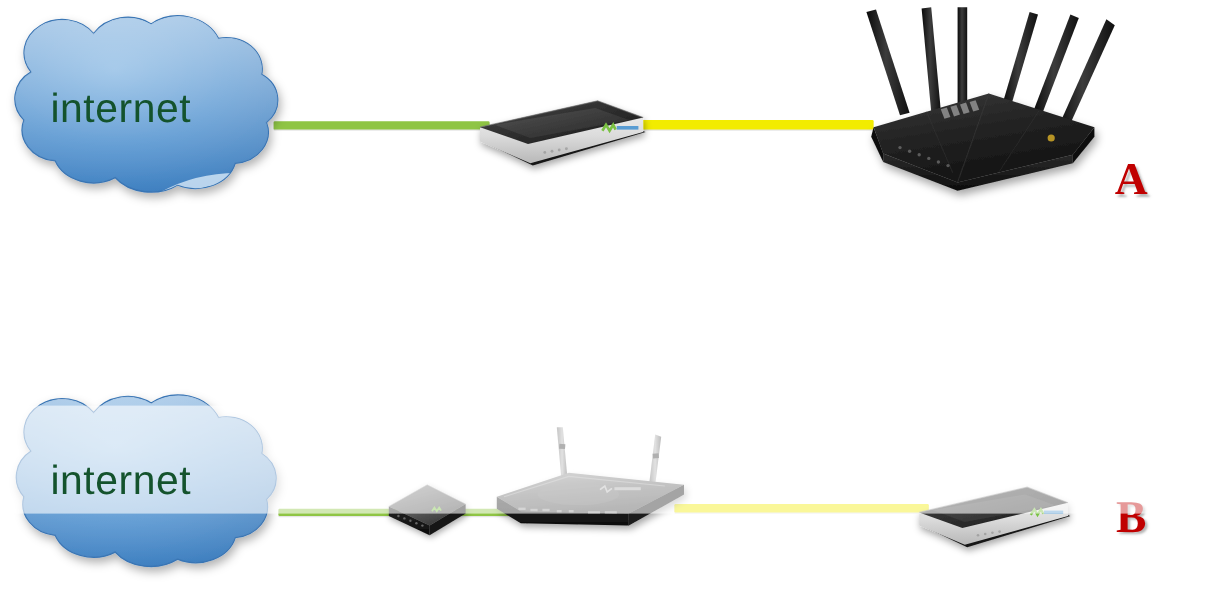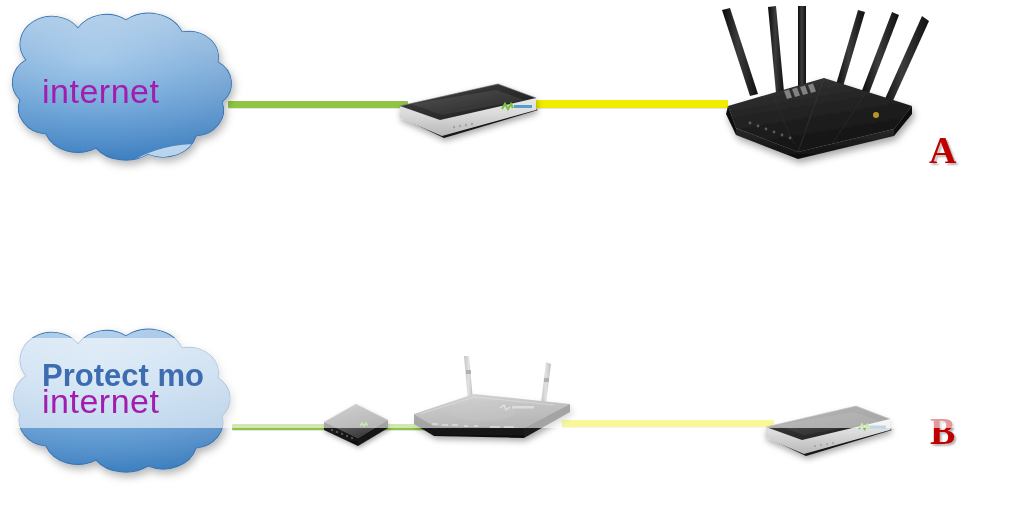--- a/index.html
+++ b/index.html
@@ -16,21 +16,21 @@
     height: 506px;
     background: #ffffff;
     overflow: hidden;
   }
 
   
   .cloud-wrap { position: absolute; }
   .cloud-wrap svg { display: block; overflow: visible; }
   .cloud-label {
     position: absolute;
-    color: #a21caf;
+    color: #14532d;
     font-family: "Liberation Sans", sans-serif;
     font-weight: 400;
     white-space: nowrap;
     letter-spacing: 0.5px;
     line-height: 1;
   }
 
   
   .cable {
     position: absolute;
@@ -407,15 +407,14 @@
         <path d="M101,47 l3,-4.5 l2.6,4.5 l2.8,-4.5 l2,3.6" fill="none" stroke="#7ac143" stroke-width="2" stroke-linejoin="miter"></path>
         <rect x="112" y="43.5" width="16" height="2.6" fill="#3f8fd0" opacity=".85"></rect>
       </g>
     </svg>
   </div>
 
   <div class="marker" style="left:930px; top:412px; font-size:38px;">B</div>
 
   <div id="wash" style="left:0px; top:338px; width:1024px; height:90px;"></div>
 
-  <div class="overlay-text" style="left:42px; top:360px; width:196px; font-size:31px;">Protect mo</div>
 
 </div>
 
 </body></html>

